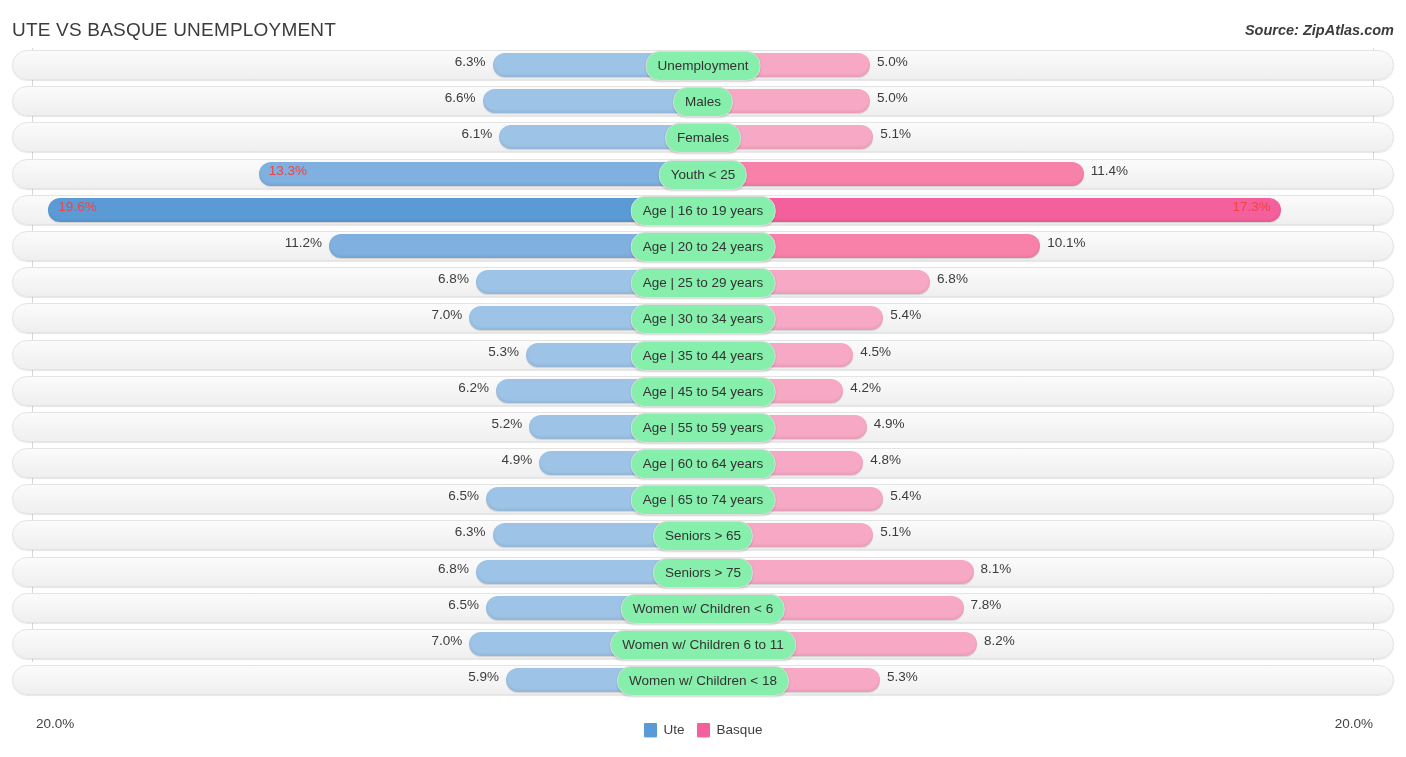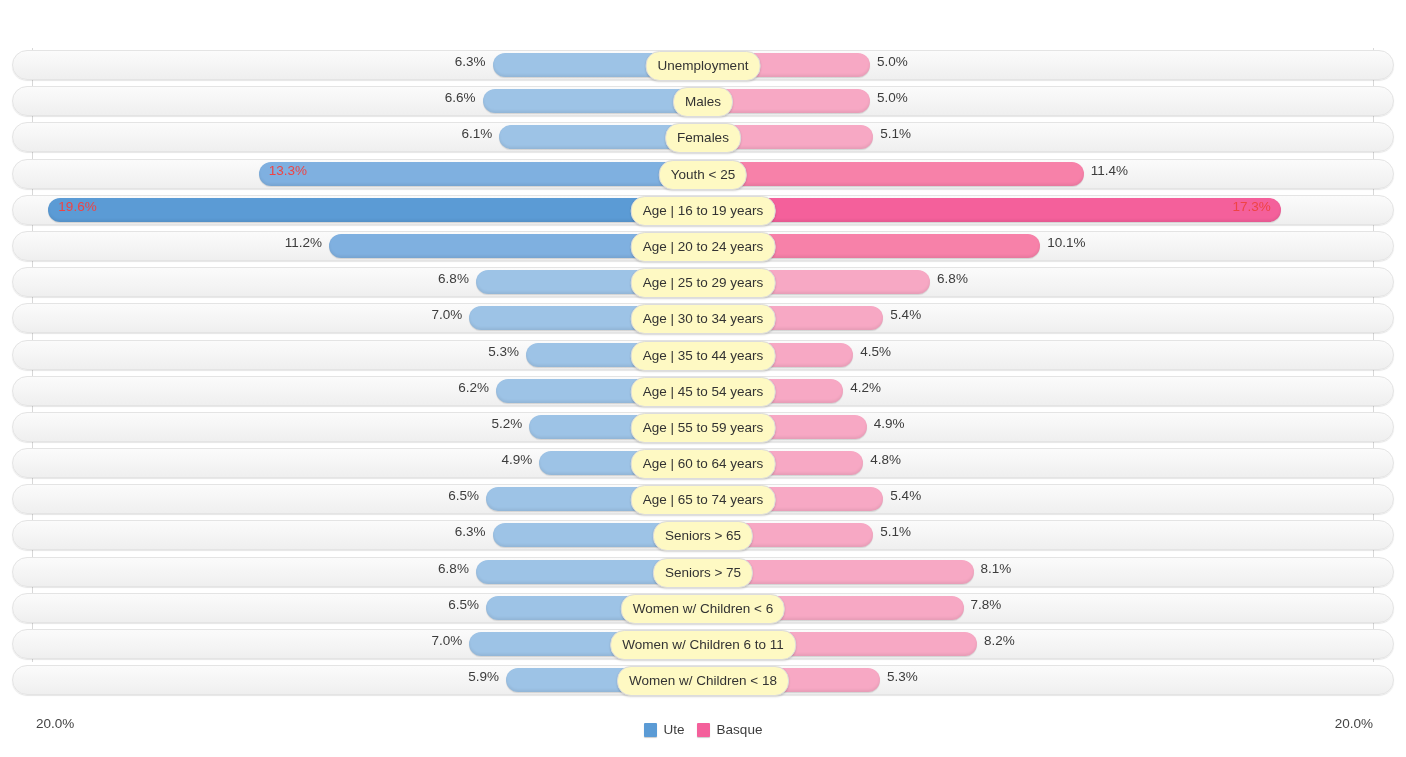--- a/index.html
+++ b/index.html
@@ -124,21 +124,21 @@
   .val.inside {
     color: #ef4444;
     font-weight: normal;
   }
   
   .center-label {
     position: absolute;
     top: 1px;
     height: 28px;
     line-height: 28px;
-    background: #fef9c3;
+    background: #86efac;
     border: 1px solid #dcdcdc;
     border-radius: 14px;
     box-shadow: 0 1px 2px rgba(0,0,0,.16);
     font-size: 13.5px;
     color: #333333;
     padding: 0 11px;
     white-space: nowrap;
     transform: translateX(-50%);
     z-index: 5;
   }
@@ -188,20 +188,24 @@
   .legend-text {
     font-size: 13.5px;
     color: #3c3c3c;
   }
 </style>
 </head>
 <body>
 
 <div class="chart-root">
 
+  <div class="header">
+    <div class="chart-title">UTE VS BASQUE UNEMPLOYMENT</div>
+    <div class="chart-source">Source: ZipAtlas.com</div>
+  </div>
 
   <div class="plot">
     <div class="gridline left"></div>
     <div class="gridline right"></div>
     <div class="rows" id="rows">
         <div class="row">
           <div class="track"></div>
           <div class="bar left" style="left: 492.58px; width: 210.42px; background: rgb(157, 195, 230);">
             <div class="bar-inner"></div>
           </div>

